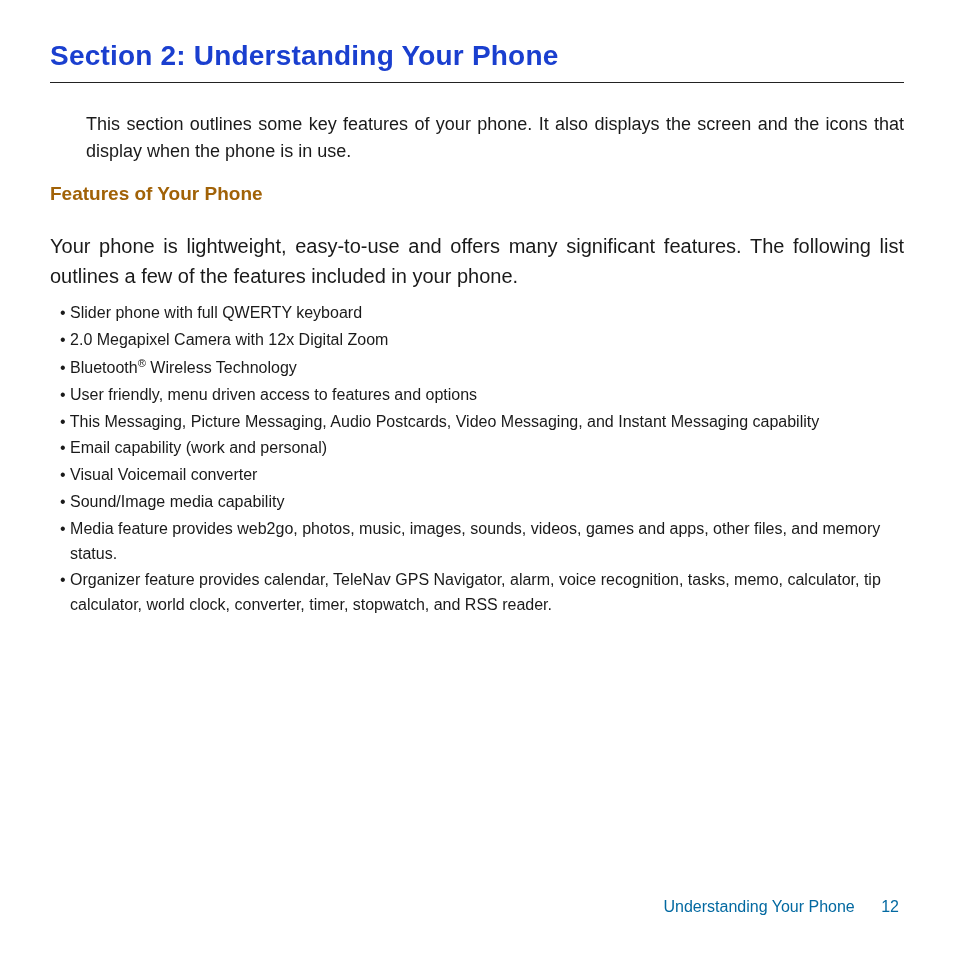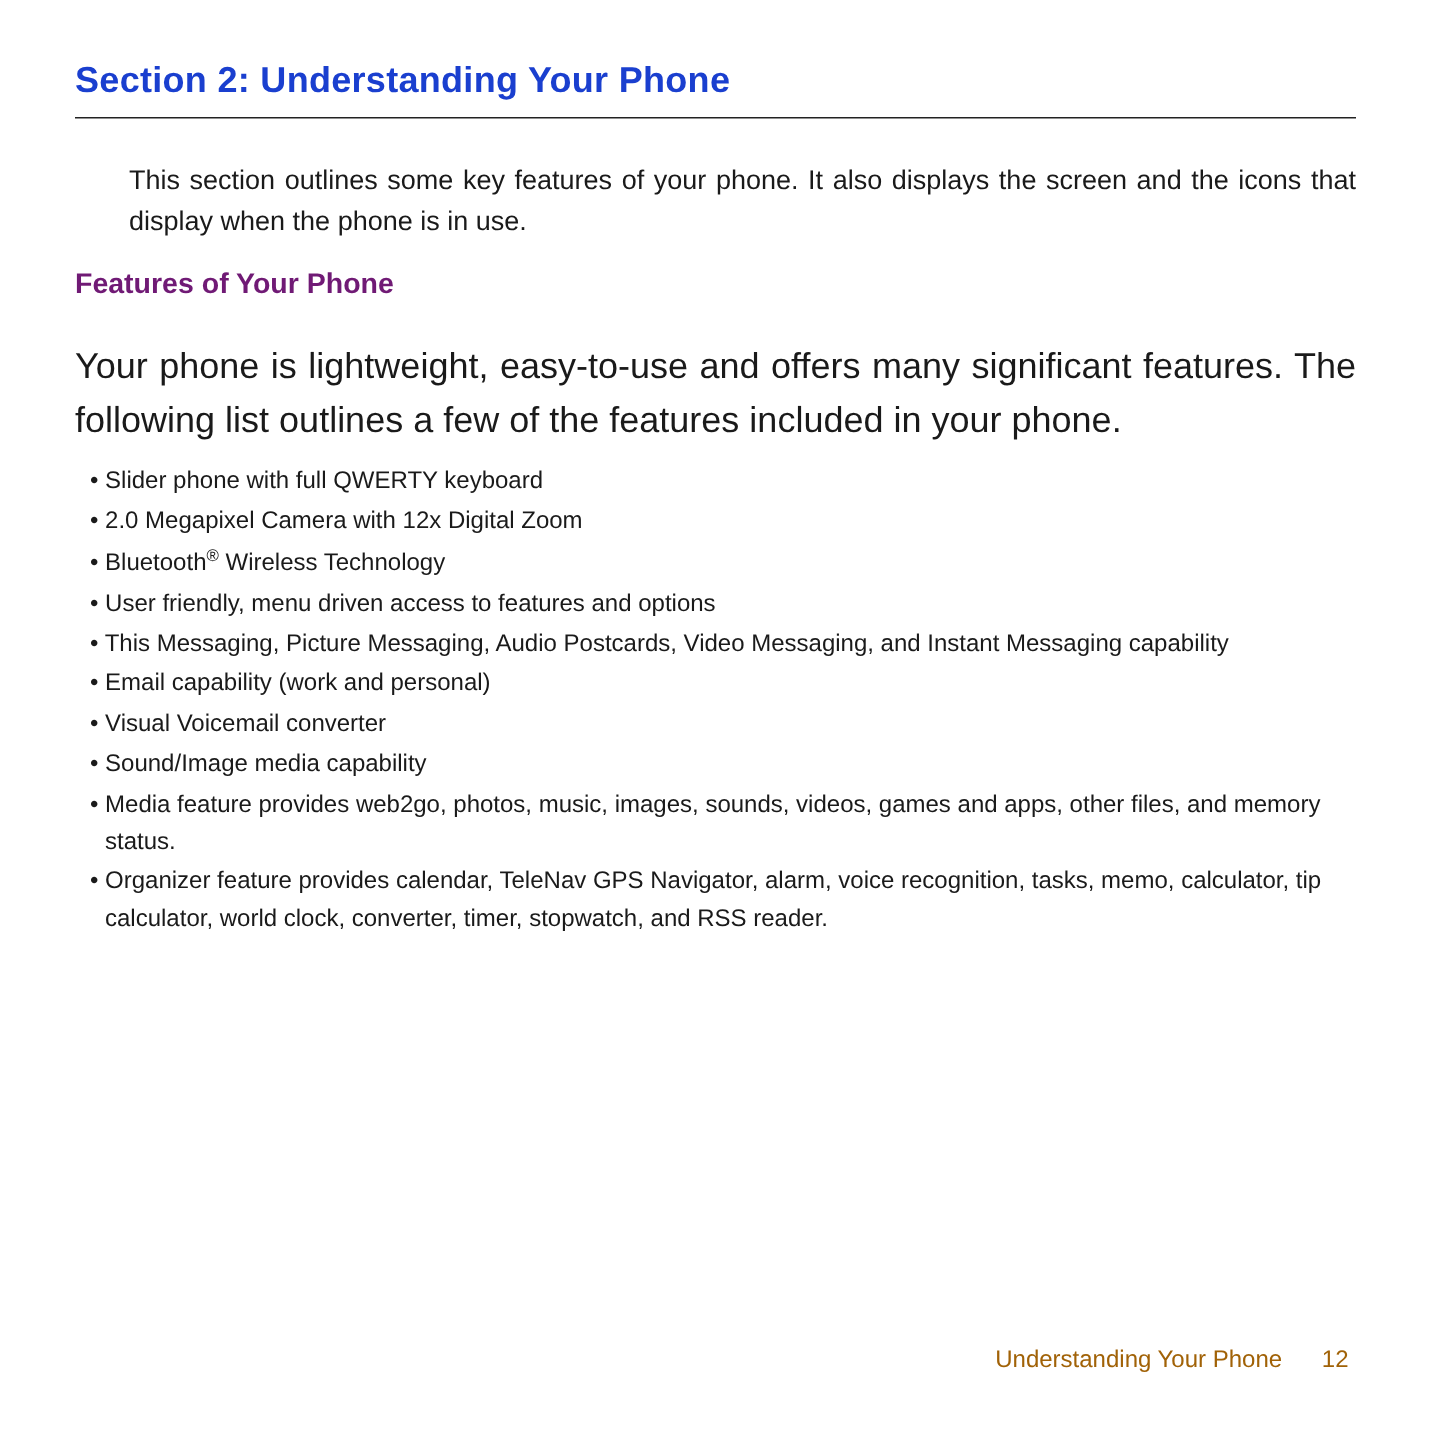--- a/index.html
+++ b/index.html
@@ -8,44 +8,44 @@
       height: 954px;
       background: #fff;
       font-family: Arial, Helvetica, sans-serif;
       color: #1a1a1a;
       position: relative;
       padding: 40px 50px 30px 50px;
     }
     .section-title {
       color: #1a3fcf;
       font-weight: bold;
-      font-size: 24px;
+      font-size: 28px;
       padding-bottom: 10px;
       border-bottom: 1.5px solid #222;
       margin-bottom: 28px;
       font-stretch: condensed;
       letter-spacing: 0.2px;
     }
     .intro {
       font-size: 18px;
       line-height: 1.5;
       margin-left: 36px;
       margin-bottom: 18px;
       text-align: justify;
       font-stretch: condensed;
     }
     .subheading {
-      color: #701a75;
+      color: #a16207;
       font-weight: bold;
       font-size: 19px;
       margin-bottom: 26px;
       font-stretch: condensed;
     }
     .body-para {
-      font-size: 24px;
+      font-size: 20px;
       line-height: 1.5;
       margin-bottom: 10px;
       font-stretch: condensed;
       text-align: justify;
       margin-top: 17px;
     }
     ul.features {
       list-style: none;
       padding-left: 10px;
     }
@@ -58,21 +58,21 @@
       font-stretch: condensed;
     }
     ul.features li::before {
       content: "• ";
     }
     .footer {
       position: absolute;
       bottom: 38px;
       right: 55px;
       font-size: 16px;
-      color: #a16207;
+      color: #0369a1;
       font-stretch: condensed;
     }
     .footer .page-num {
       margin-left: 22px;
     }
     sup { font-size: 0.7em; vertical-align: super; }
   </style>
 </head>
 <body>
 

